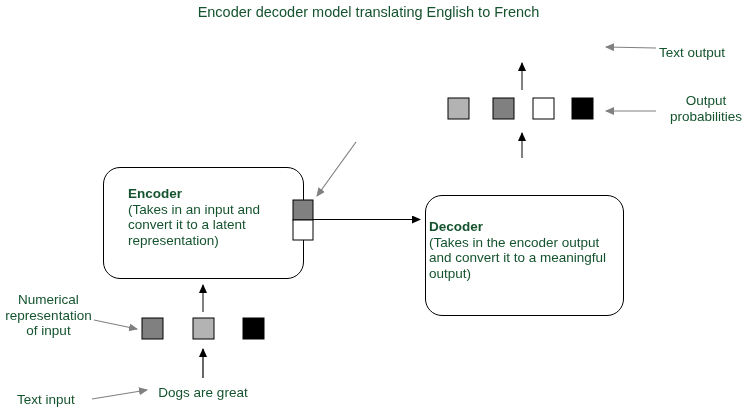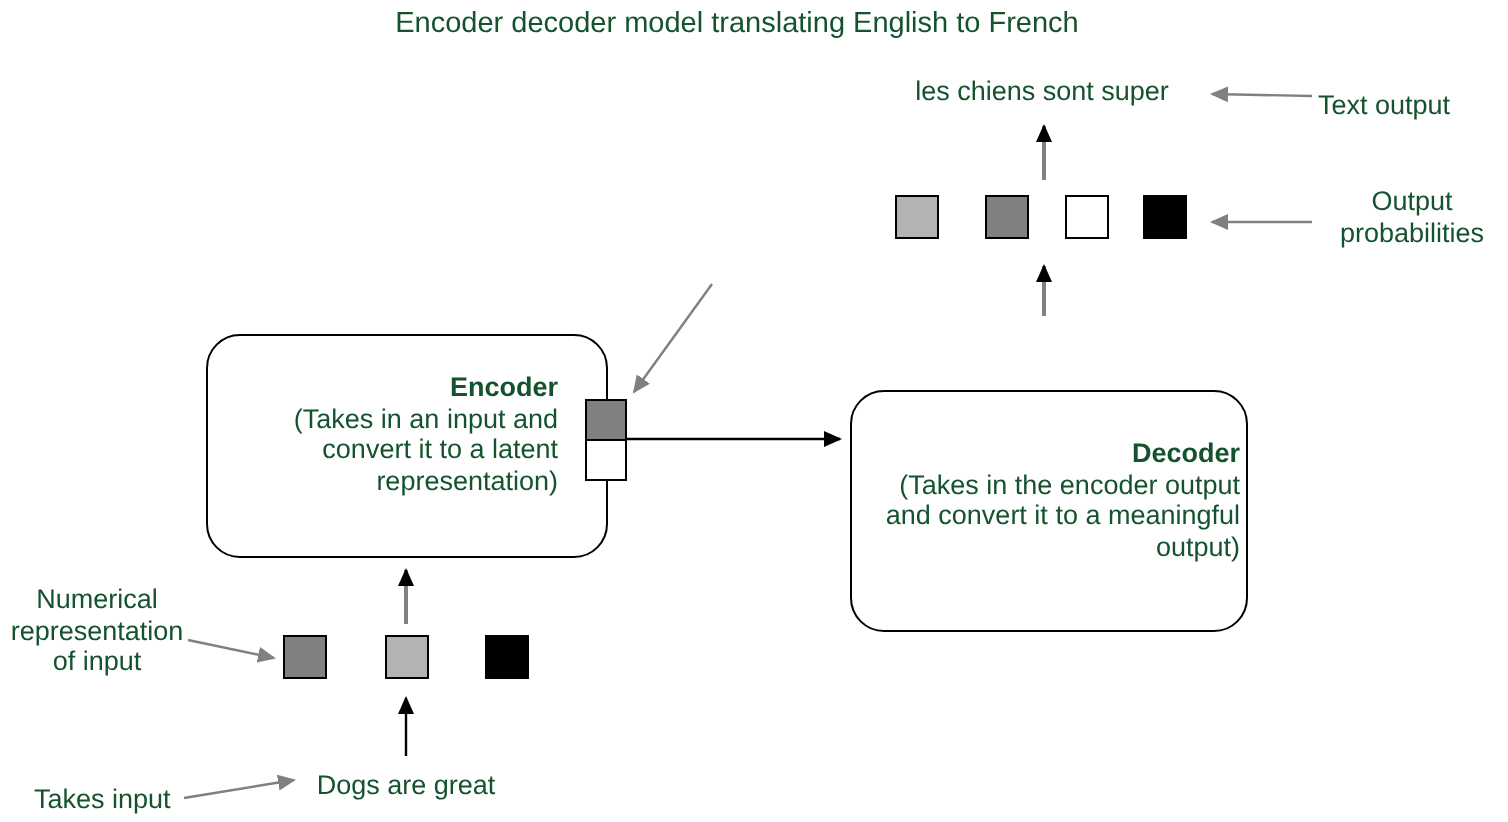--- a/index.html
+++ b/index.html
@@ -6,21 +6,21 @@
   .canvas{
     position:relative;width:754px;height:411px;background:#ffffff;overflow:hidden;
     font-family:"Liberation Sans","DejaVu Sans",sans-serif;color:#14532d;
   }
   .title{
     position:absolute;left:0;top:4px;width:737px;text-align:center;
     font-size:14.5px;
   }
   .box{
     position:absolute;background:#fff;border:1px solid #000;border-radius:17px;
-    box-sizing:border-box;text-align:right;font-size:13.5px;line-height:15.5px;
+    box-sizing:border-box;text-align:left;font-size:13.5px;line-height:15.5px;
   }
   .box .box-heading{font-weight:bold;}
   .encoder{left:103px;top:167px;width:201px;height:112px;padding:18px 24px 0 24px;}
   .decoder{left:425px;top:159px;width:199px;height:121px;padding:23px 3px 0 3px;margin-top:36px;}
   .lbl{position:absolute;font-size:13.5px;line-height:15.5px;white-space:nowrap;}
   .lbl.wrap{white-space:normal;text-align:center;}
   .out-text{left:440px;top:38px;width:162px;text-align:center;}
   .text-output-label{left:659px;top:45px;}
   .output-prob-label{left:664px;top:93px;width:84px;}
   .encoder-output-label{left:287px;top:122px;}
@@ -39,26 +39,25 @@
   <div class="box encoder">
     <div class="box-heading">Encoder</div>
     <div class="box-desc">(Takes in an input and convert it to a latent representation)</div>
   </div>
 
   <div class="box decoder">
     <div class="box-heading">Decoder</div>
     <div class="box-desc">(Takes in the encoder output and convert it to a meaningful output)</div>
   </div>
 
-  <div class="lbl out-text">les chiens sont super</div>
   <div class="lbl text-output-label">Text output</div>
   <div class="lbl wrap output-prob-label">Output probabilities</div>
   <div class="lbl wrap numerical-label">Numerical representation of input</div>
   <div class="lbl input-text">Dogs are great</div>
-  <div class="lbl text-input-label">Takes input</div>
+  <div class="lbl text-input-label">Text input</div>
 
   <svg class="overlay" viewBox="0 0 754 411" xmlns="http://www.w3.org/2000/svg">
     <defs>
       <marker id="mk-black" markerUnits="userSpaceOnUse" markerWidth="10" markerHeight="9" refX="8" refY="4" orient="auto">
         <path d="M0,0 L9,4 L0,8 Z" fill="#000000"></path>
       </marker>
       <marker id="mk-gray" markerUnits="userSpaceOnUse" markerWidth="10" markerHeight="9" refX="8" refY="4" orient="auto">
         <path d="M0,0 L9,4 L0,8 Z" fill="#808080"></path>
       </marker>
     </defs>

